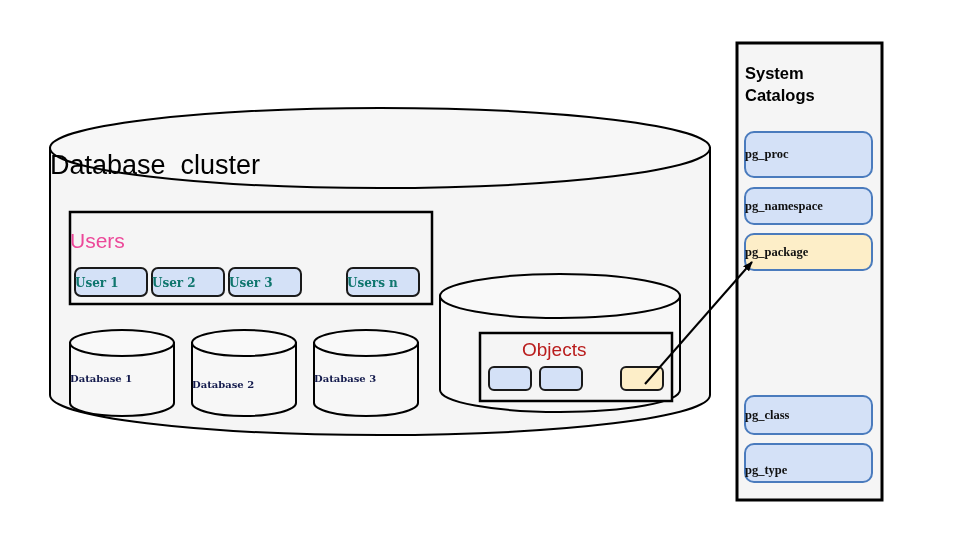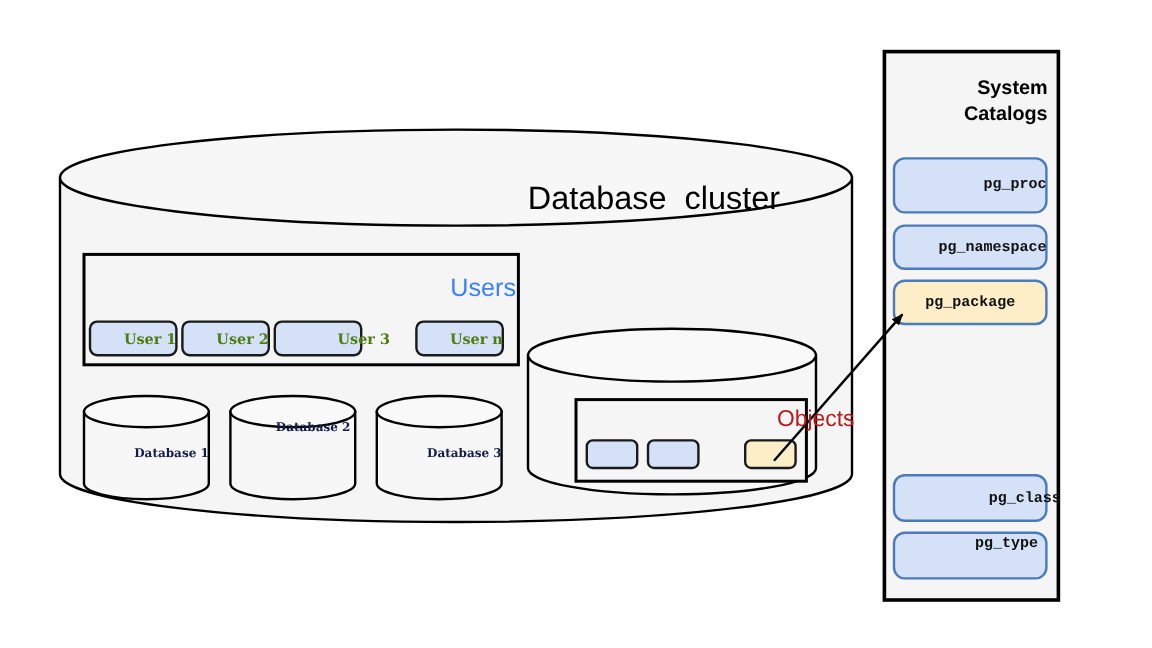--- a/index.html
+++ b/index.html
@@ -18,45 +18,45 @@
   svg.layer {
     position: absolute;
     left: 0;
     top: 0;
     width: 960px;
     height: 540px;
   }
   .txt {
     position: absolute;
     white-space: pre;
-    text-align: right;
+    text-align: left;
     line-height: 1;
   }
   
   #cluster-title {
     left: 50px;
     top: 152px;
     width: 600px;
     font-size: 27px;
     color: #000000;
     font-family: "Liberation Sans", sans-serif;
   }
   
   #users-title {
     left: 70px;
     top: 230px;
     width: 360px;
     font-size: 21px;
-    color: #3b82f6;
+    color: #ec4899;
   }
   .user-chip-label {
     font-family: "DejaVu Serif", serif;
     font-weight: bold;
     font-size: 12px;
-    color: #4d7c0f;
+    color: #0f766e;
   }
   
   .db-label {
     font-family: "DejaVu Serif", serif;
     font-weight: bold;
     font-size: 10px;
     color: #141b4d;
   }
   
   #objects-title {
@@ -71,21 +71,21 @@
   #catalogs-heading {
     left: 745px;
     top: 62px;
     width: 128px;
     font-size: 16.5px;
     font-weight: bold;
     color: #000000;
     line-height: 1.35;
   }
   .catalog-label {
-    font-family: Liberation Mono, monospace;
+    font-family: Liberation Serif, serif;
     font-weight: bold;
     font-size: 12.5px;
     color: #111111;
   }
 </style>
 </head>
 <body>
 
 <div id="canvas">
 
@@ -153,30 +153,30 @@
     </g>
   </svg>
 
   <div class="txt" id="cluster-title">Database  cluster</div>
 
   <div class="txt" id="users-title">Users</div>
 
   <div class="txt user-chip-label" style="left:75px; top:277px; width:72px;">User 1</div>
   <div class="txt user-chip-label" style="left:152px; top:277px; width:72px;">User 2</div>
   <div class="txt user-chip-label" style="left:229px; top:277px; width:96px;">User 3</div>
-  <div class="txt user-chip-label" style="left:347px; top:277px; width:72px;">User n</div>
+  <div class="txt user-chip-label" style="left:347px; top:277px; width:72px;">Users n</div>
 
   <div class="txt db-label" style="left:70px; top:374px; width:104px;">Database 1</div>
-  <div class="txt db-label" style="left:192px; top:352px; width:100px;">Database 2</div>
+  <div class="txt db-label" style="left:192px; top:380px; width:100px;">Database 2</div>
 
   <div class="txt db-label" style="left:314px; top:374px; width:104px;">Database 3</div>
 
   <div class="txt" id="objects-title">Objects</div>
 
   <div class="txt" id="catalogs-heading"><span>System</span><br><span>Catalogs</span></div>
 
   <div class="txt catalog-label" style="left:745px; top:148px; width:127px;">pg_proc</div>
   <div class="txt catalog-label" style="left:745px; top:200px; width:127px;">pg_namespace</div>
   <div class="txt catalog-label" style="left:745px; top:246px; width:101px;">pg_package</div>
   <div class="txt catalog-label" style="left:745px; top:409px; width:139px;">pg_class</div>
-  <div class="txt catalog-label" style="left:745px; top:447px; width:120px;">pg_type</div>
+  <div class="txt catalog-label" style="left:745px; top:464px; width:120px;">pg_type</div>
 
 </div>
 
 </body></html>

